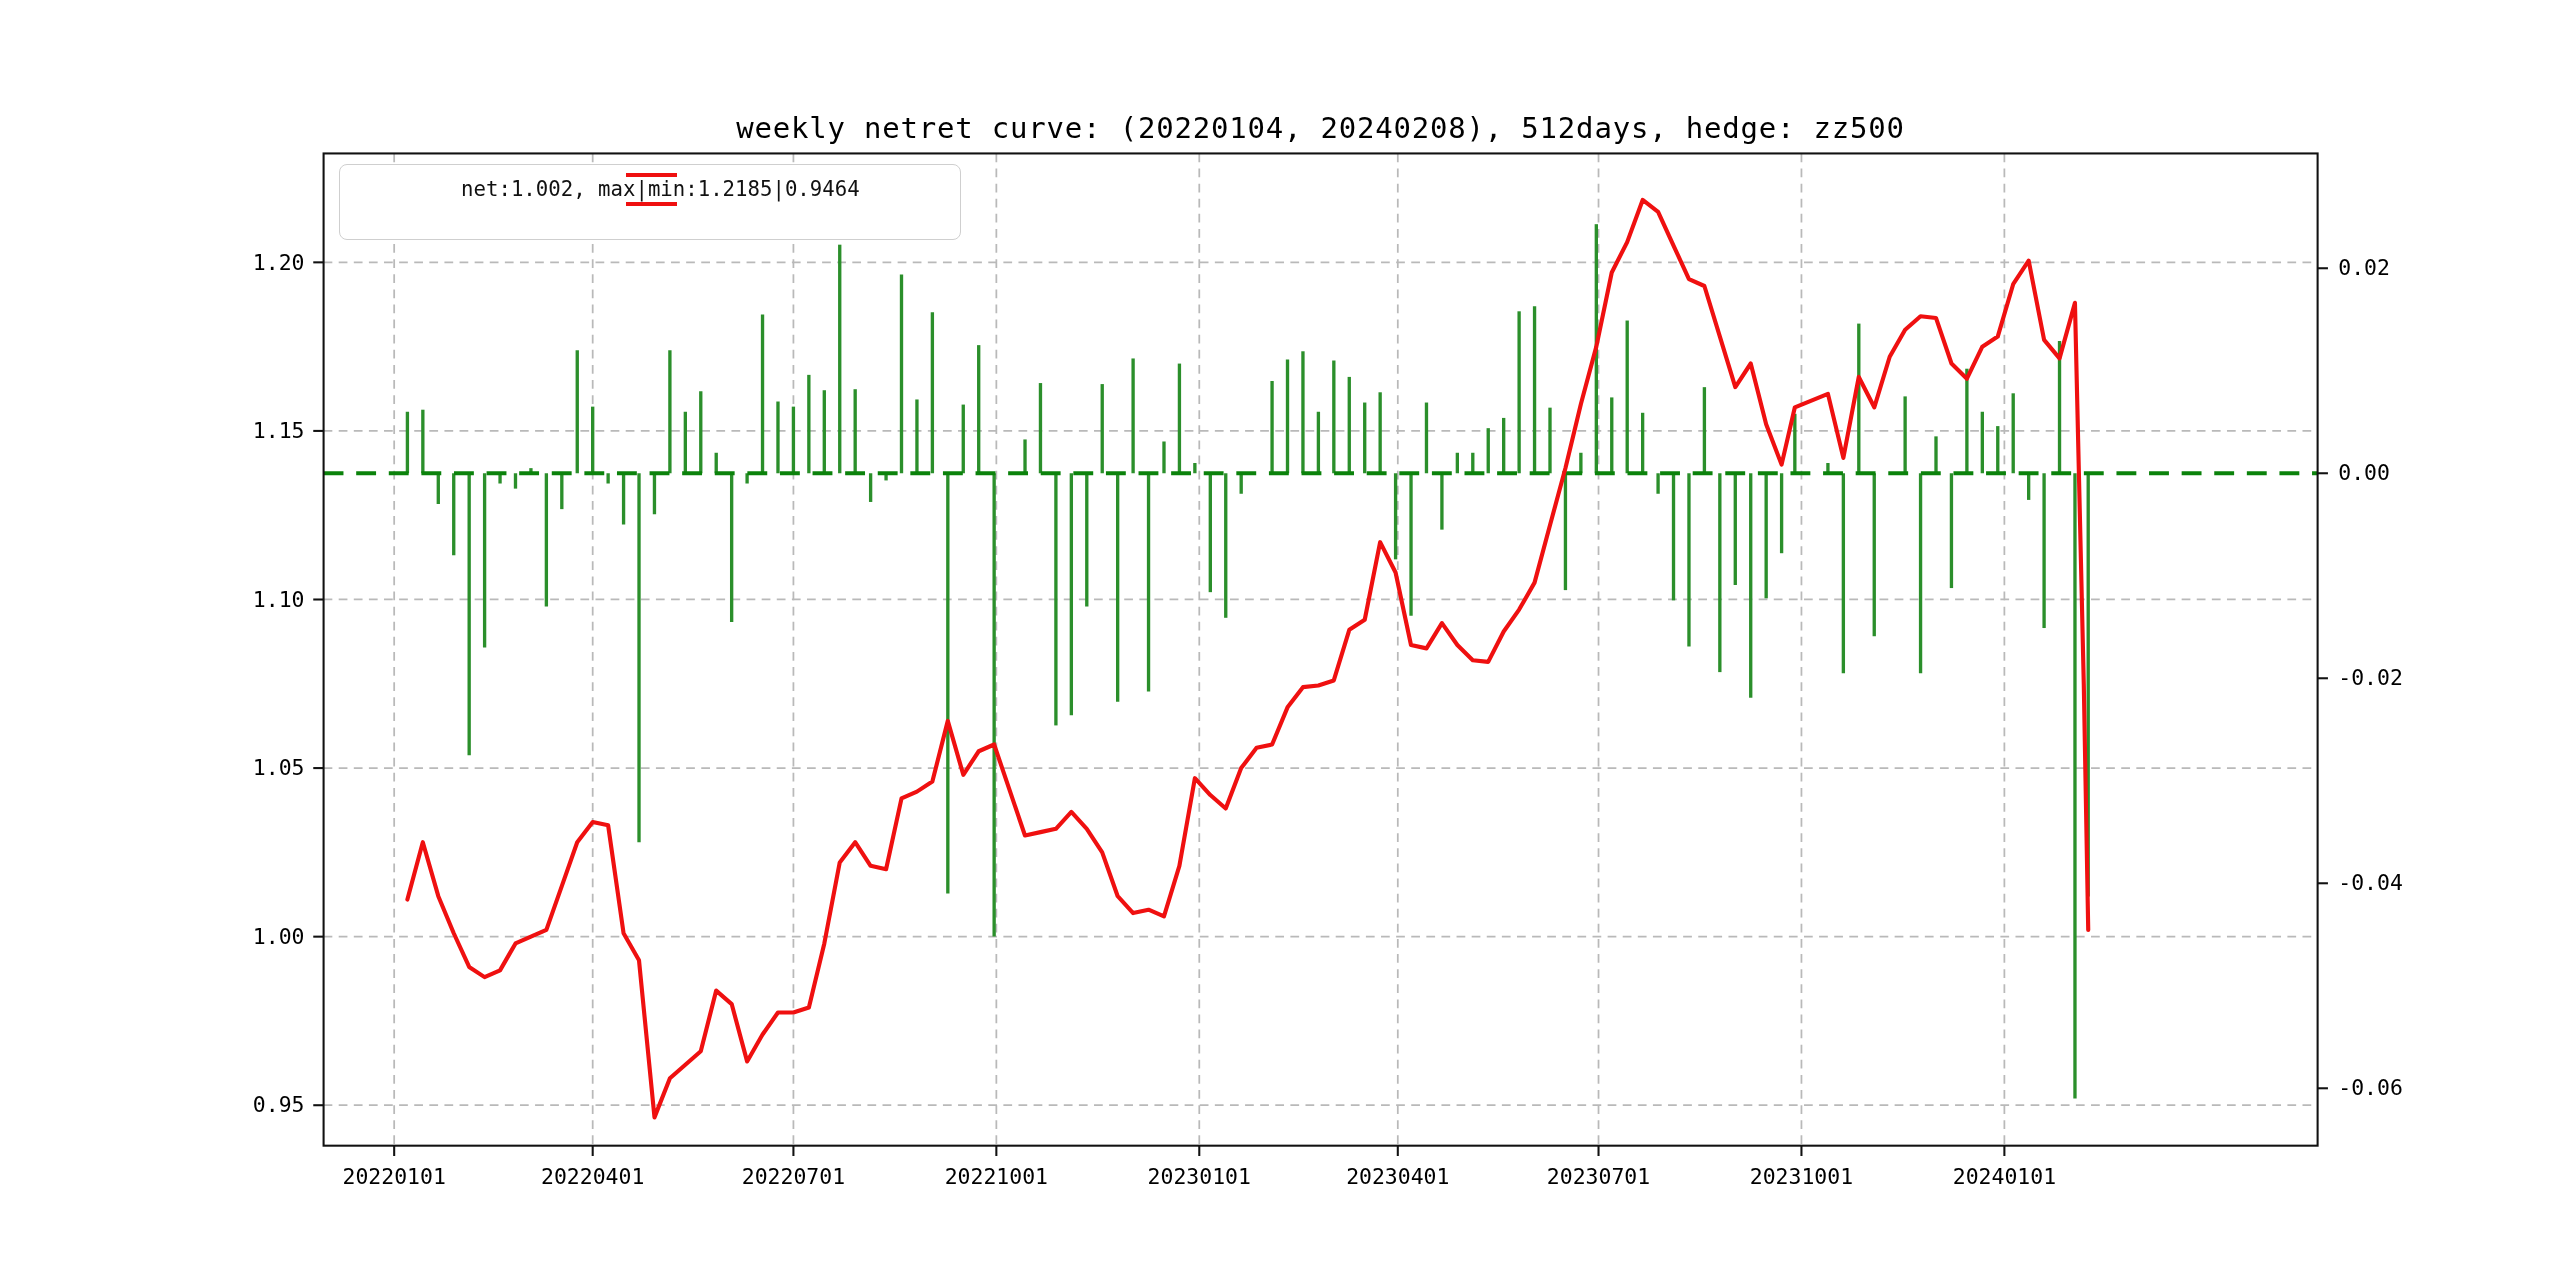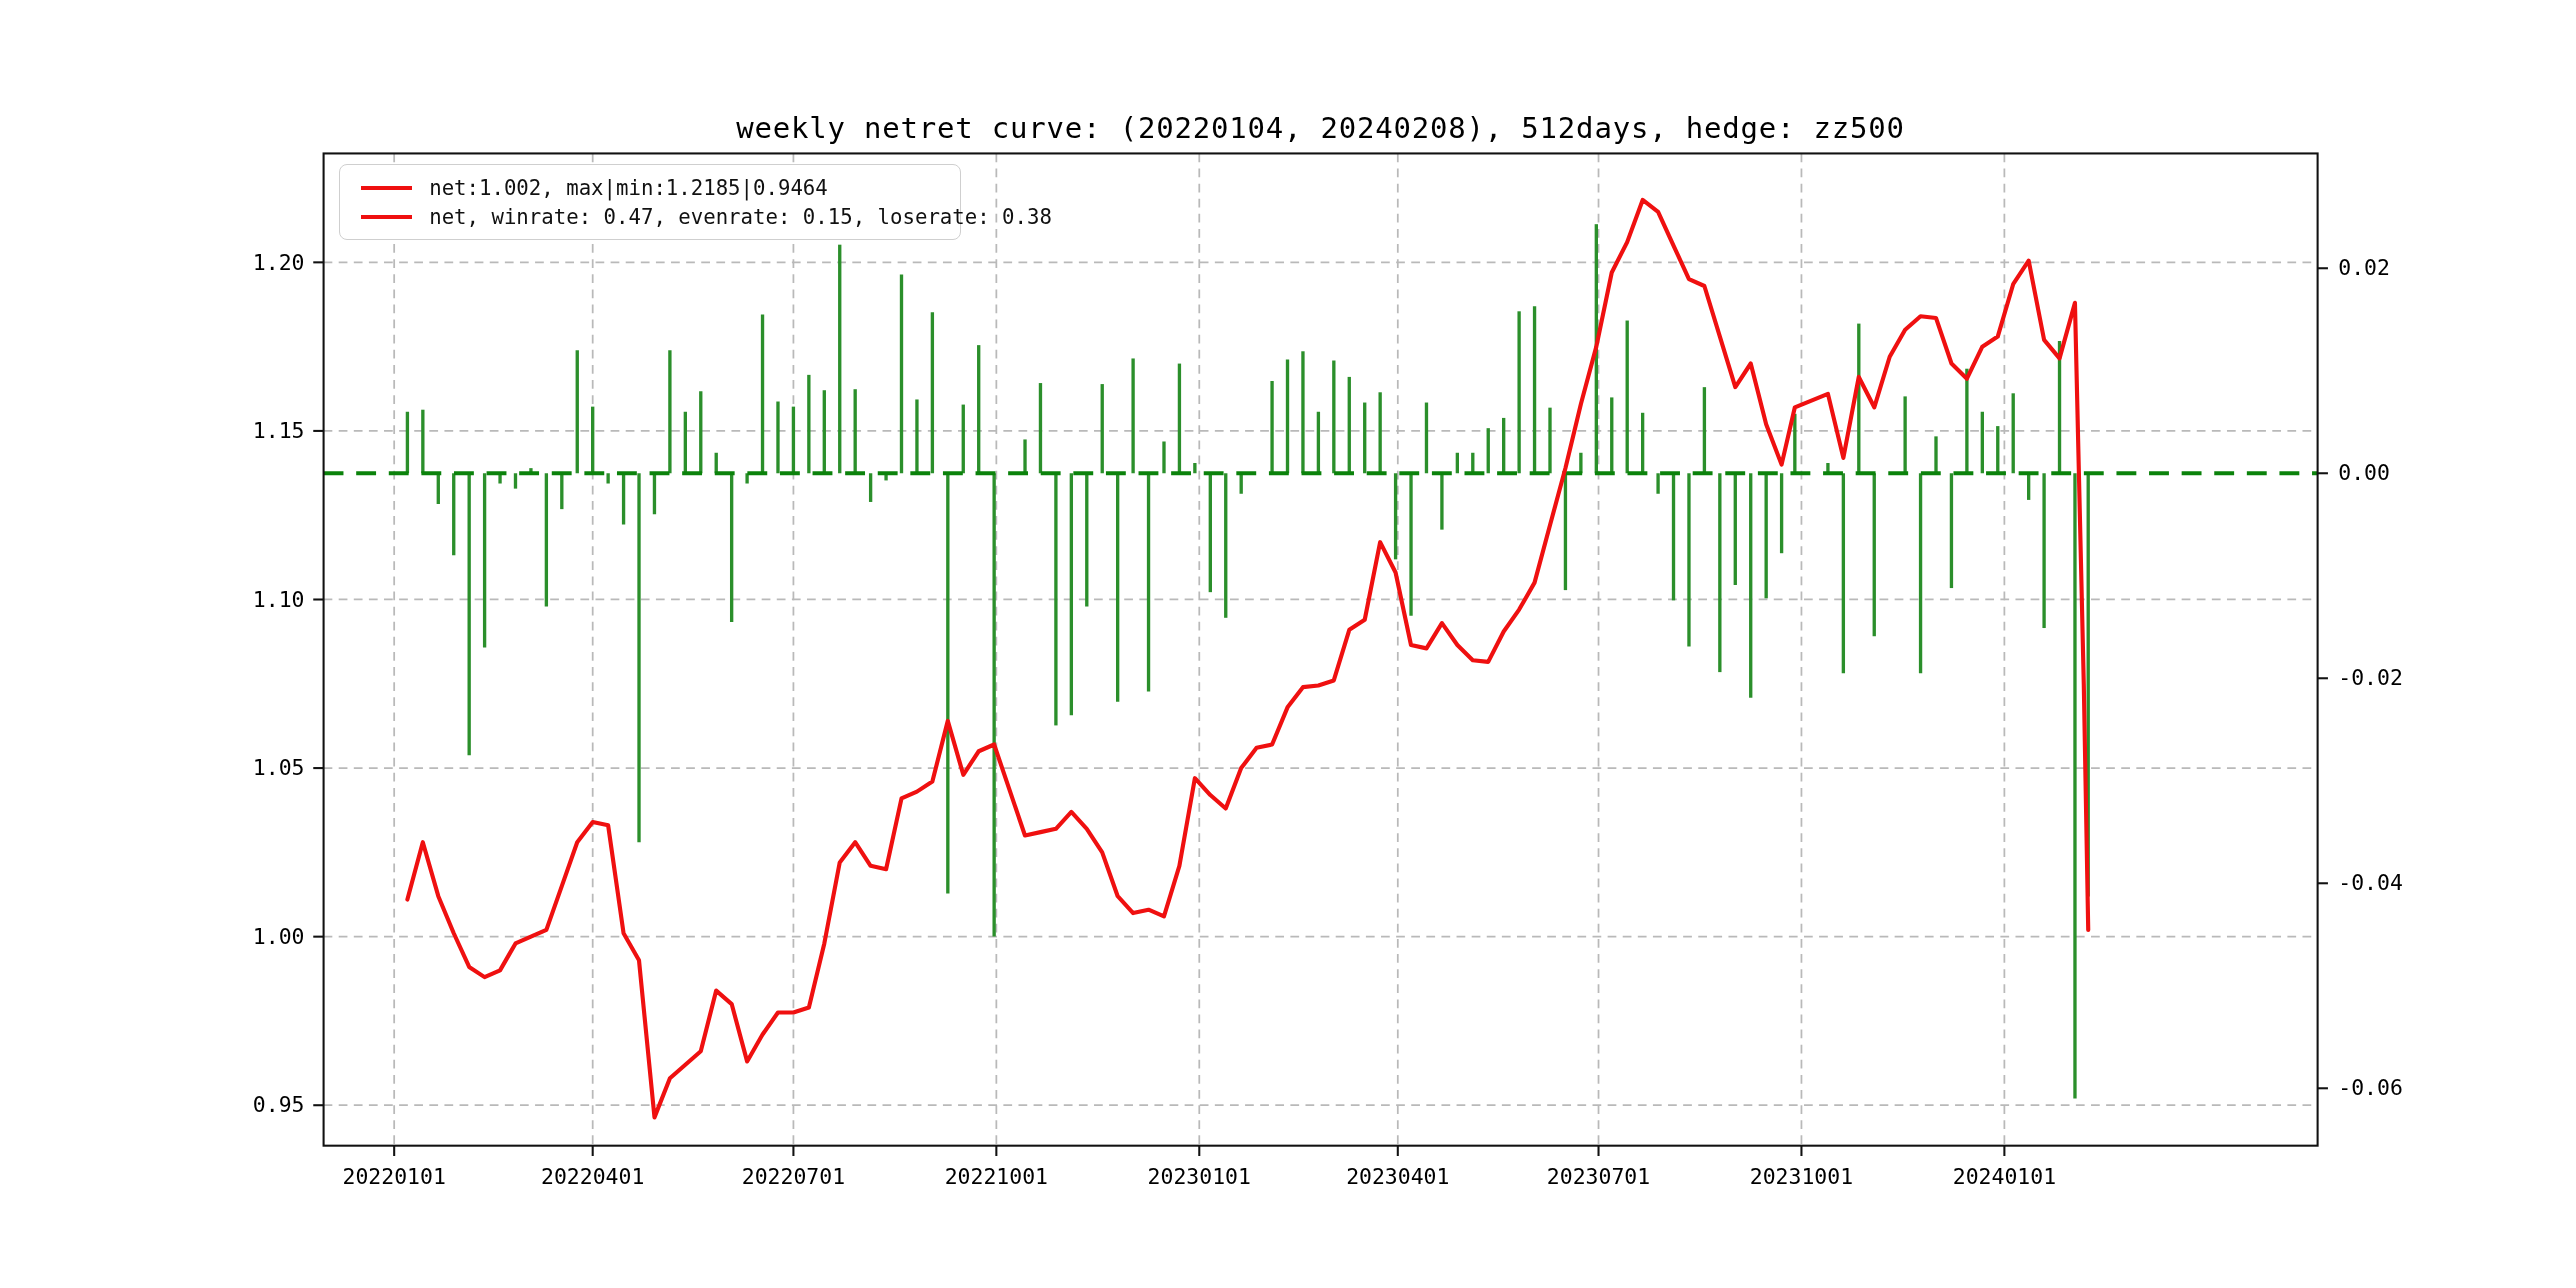--- a/index.html
+++ b/index.html
@@ -4,21 +4,21 @@
 <style>
   html,body{margin:0;padding:0;background:#ffffff;}
   body{width:2576px;height:1288px;position:relative;overflow:hidden;
        font-family:"DejaVu Sans Mono",monospace;}
   .chart-title{position:absolute;left:0;top:111px;width:2641px;text-align:center;
        font-size:29px;color:#000;letter-spacing:0.8px;white-space:nowrap;}
   svg{position:absolute;left:0;top:0;}
   .legend{position:absolute;left:339px;top:164px;width:622px;
        background:#ffffff;border:1.6px solid #cfcfcf;border-radius:8px;
        padding:8px 0 8px 0;box-sizing:border-box;}
-  .legend-row{display:flex;align-items:center;height:29px;padding-left:20.7px;}
+  .legend-row{display:flex;align-items:center;height:29px;padding-left:20.7px;flex-direction:column;}
   .legend-swatch{width:51px;height:4px;background:#ef1010;margin-right:17.5px;flex:0 0 auto;}
   .legend-label{font-size:20.7px;color:#111;white-space:nowrap;}
 </style>
 </head>
 <body>
 
 <svg id="plot" width="2576" height="1288" viewBox="0 0 3240 1620">
     <line x1="495.7787610619469" y1="193" x2="495.7787610619469" y2="1441" stroke="#b9b9b9" stroke-width="2.2" stroke-dasharray="11 8"></line>
     <line x1="745.4690265486726" y1="193" x2="745.4690265486726" y2="1441" stroke="#b9b9b9" stroke-width="2.2" stroke-dasharray="11 8"></line>
     <line x1="997.933628318584" y1="193" x2="997.933628318584" y2="1441" stroke="#b9b9b9" stroke-width="2.2" stroke-dasharray="11 8"></line>
@@ -187,16 +187,15 @@
 
 <div class="chart-title">weekly netret curve: (20220104, 20240208), 512days, hedge: zz500</div>
 
 <div class="legend" id="legend">
     <div class="legend-row">
       <div class="legend-swatch" style="background: rgb(239, 16, 16);"></div>
       <span class="legend-label">net:1.002, max|min:1.2185|0.9464</span>
     </div>
     <div class="legend-row">
       <div class="legend-swatch" style="background: rgb(239, 16, 16);"></div>
-      <span class="legend-label">net, winrate: 0.47, evenrate: 0.15, loserate: 0.38</span>
     </div>
   </div>
 
 
 </body></html>

